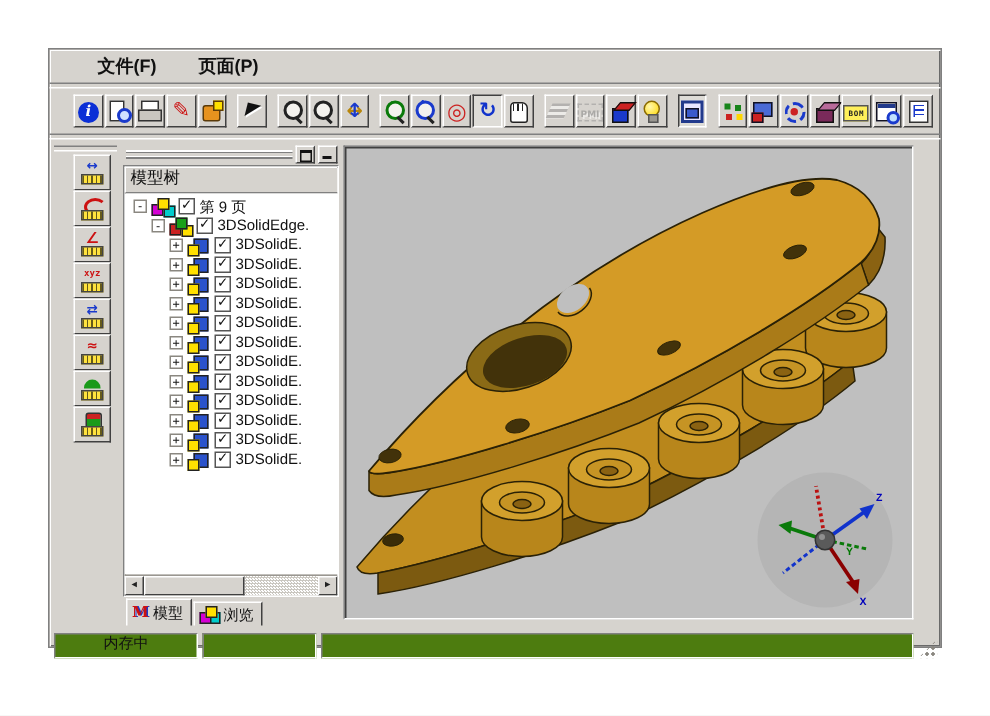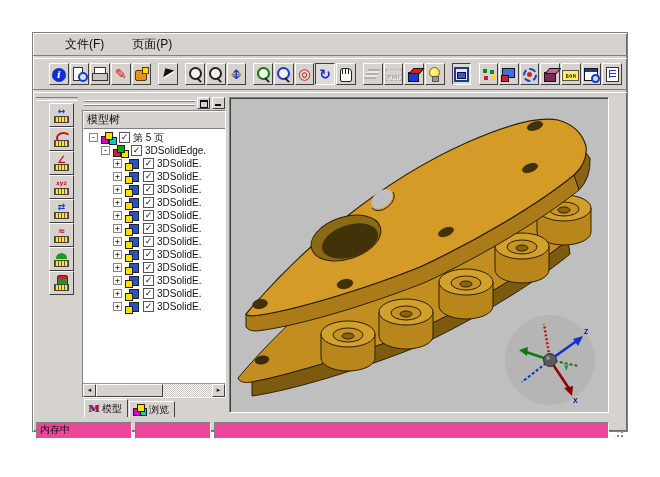--- a/index.html
+++ b/index.html
@@ -5,21 +5,21 @@
   html,body{margin:0;padding:0;background:#fff;}
   .page{position:relative;width:660px;height:477px;background:#fff;overflow:hidden;
         font-family:"Liberation Sans","DejaVu Sans",sans-serif;}
   .appwin{position:absolute;left:32px;top:32px;width:596px;height:400px;
           background:#d6d3ce;border:1px solid #808080;box-sizing:border-box;
           box-shadow:inset 1px 1px #fff,inset -1px -1px #6a6a6a;}
   .etch{height:2px;border-top:1px solid #808080;border-bottom:1px solid #fff;}
 
   
   .menubar{height:22px;display:flex;align-items:center;padding-left:30px;gap:24px;}
-  .menu-item{font-size:12px;color:#111;padding:1px 2px;cursor:default;}
+  .menu-item{font-size:12px;color:#111;padding:1px 2px;cursor:default;font-weight:bold;}
 
   
   .toolbar{height:30px;display:flex;align-items:center;padding:0 4px 0 16px;}
   .tb-gap{width:7px;height:22px;}
   .tbtn{width:22px;height:22px;box-sizing:border-box;display:flex;align-items:center;justify-content:center;
         background:#d6d3ce;border:1px solid;border-color:#fff #404040 #404040 #fff;margin-right:1px;position:relative;}
   .tbtn.pressed{border-color:#404040 #fff #fff #404040;background:#dedcd7;}
   .tbtn.disabled .ico{opacity:.55;filter:grayscale(1);}
   .ico{position:relative;width:17px;height:17px;text-align:center;
        font:11px/17px "DejaVu Sans",sans-serif;color:#222;}
@@ -139,22 +139,22 @@
   .tabico-cubes i{position:absolute;left:7px;top:4px;width:5px;height:6px;background:#00cccc;border:1px solid #222;}
 
   
   .viewport{position:relative;width:378px;height:314px;margin-top:4px;margin-left:2px;box-sizing:content-box;
       background:#bfbfbf;border:1px solid;border-color:#808080 #fff #fff #808080;box-shadow:inset 1px 1px #404040;overflow:hidden;}
   .viewport svg.model{position:absolute;left:0;top:0;}
   .gizmo{position:absolute;right:10px;bottom:6px;}
 
   
   .statusbar{height:20px;display:flex;gap:3px;padding:3px 2px 0 3px;box-sizing:border-box;}
-  .spanel{box-sizing:border-box;border:1px solid;border-color:#808080 #fff #fff #808080;background:#ec4899;
-      font-size:10px;line-height:13px;padding:0 3px;color:#111;overflow:hidden;white-space:nowrap;}
+  .spanel{box-sizing:border-box;border:1px solid;border-color:#808080 #fff #fff #808080;background:#4d7c0f;
+      font-size:10px;line-height:13px;padding:0 3px;color:#111;overflow:hidden;white-space:nowrap;text-align:center;}
   .spanel.p0{width:96px;} .spanel.p1{width:76px;} .spanel.p2{width:86px;} .spanel.p3{flex:1;}
   .sgrip{width:13px;height:13px;align-self:flex-end;
       background:radial-gradient(circle at 2px 2px,#8a8780 1px,transparent 1.4px) 0 0/4px 4px;
       clip-path:polygon(100% 0,100% 100%,0 100%);}
 </style>
 </head>
 <body>
 
 <div class="page">
   <div class="appwin">
@@ -297,21 +297,21 @@
         </div>
         <div class="dock-body">
           <div class="dock-title">模型树</div>
           <div class="tree" id="tree">
               <div class="trow lv0">
                 <span class="exp">-</span>
                 <span class="nodeico ni-page">
                   <i></i>
                 </span>
                 <span class="chk">✓</span>
-                <span class="tlabel">第 5 页</span>
+                <span class="tlabel">第 9 页</span>
               </div>
               <div class="trow lv1">
                 <span class="exp">-</span>
                 <span class="nodeico ni-asm">
                   <i></i>
                 </span>
                 <span class="chk">✓</span>
                 <span class="tlabel">3DSolidEdge.</span>
               </div>
               <div class="trow lv2">

